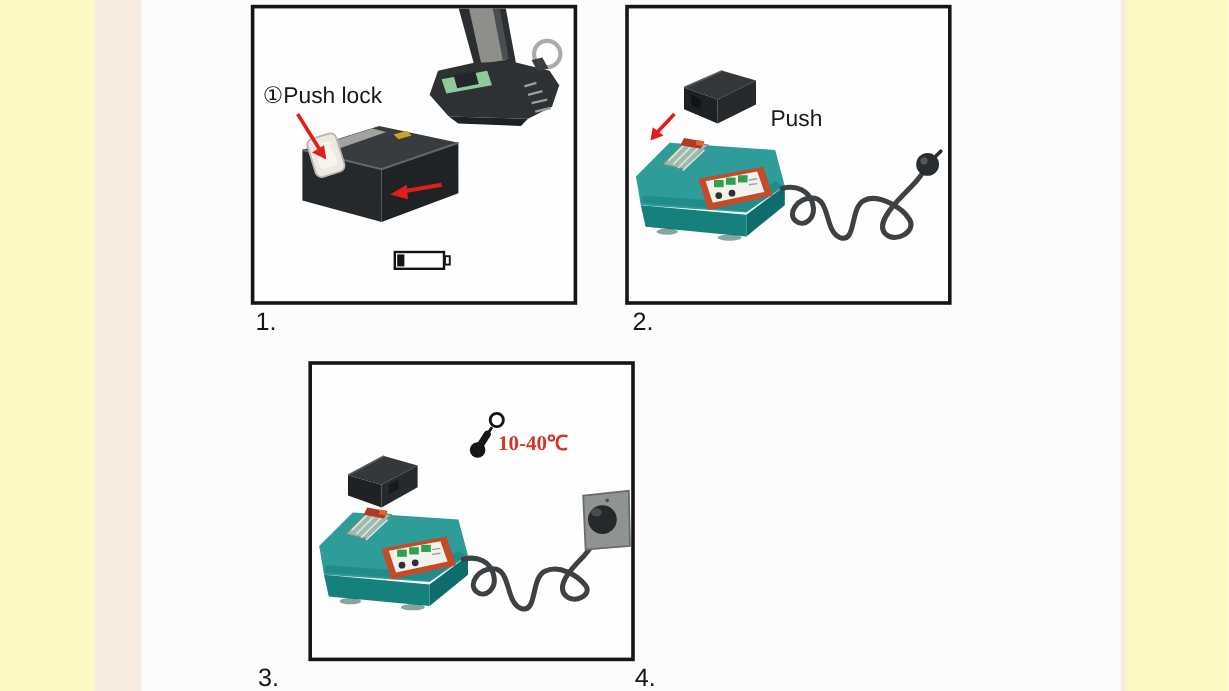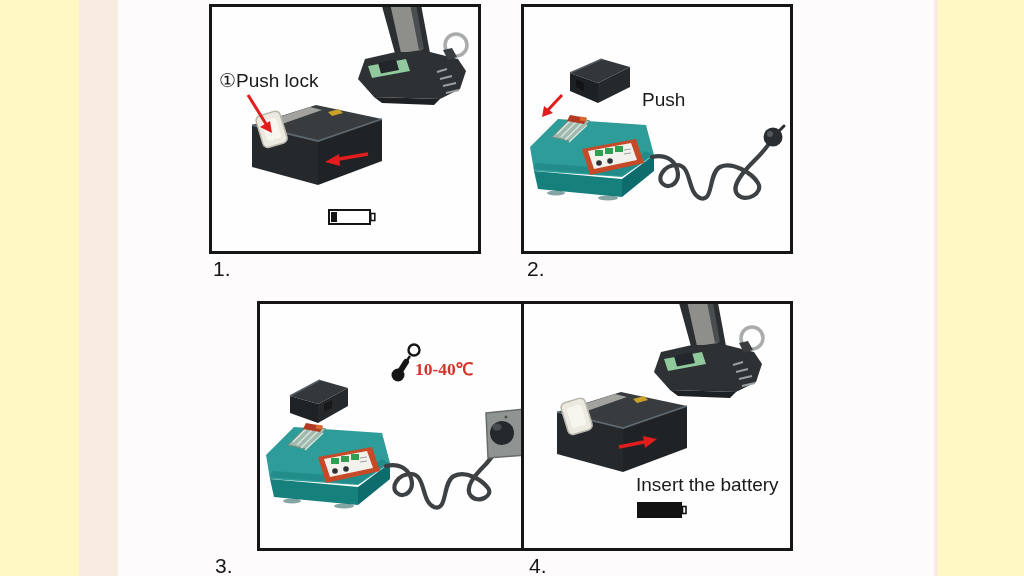--- a/index.html
+++ b/index.html
@@ -158,34 +158,15 @@
       </g>
       <g>
         <circle cx="242" cy="129" r="12" fill="#26292b"></circle>
         <ellipse cx="237" cy="123" rx="4.5" ry="3.5" fill="#484c4e"></ellipse>
       </g>
     </svg>
     <span class="label temp-label" style="left:155px;top:56px;">10-40℃</span>
   </div>
   <span class="step-num" style="left:215px;top:555px;">3.</span>
 
-  <div class="panel p4">
-    <svg width="266" height="244" viewBox="0 0 266 244">
-      <g transform="translate(-16,-4)">
-        <use href="#tool-shape"></use>
-      </g>
-      <g transform="translate(-7,-10)">
-        <use href="#battery-large-shape"></use>
-      </g>
-      <g>
-        <line x1="95" y1="143" x2="120" y2="138" stroke="#e11d1d" stroke-width="3.5"></line>
-        <polygon points="133,135 119,132 121,144" fill="#e11d1d"></polygon>
-      </g>
-      <g transform="translate(113,198)">
-        <rect x="0" y="0" width="45" height="16" fill="#121212"></rect>
-        <rect x="45.5" y="4.5" width="3.5" height="7" fill="none" stroke="#121212" stroke-width="1.6"></rect>
-      </g>
-    </svg>
-    <span class="label" style="left:112px;top:171px;">Insert the battery</span>
-  </div>
   <span class="step-num" style="left:529px;top:555px;">4.</span>
 
 </div>
 
 </body></html>

